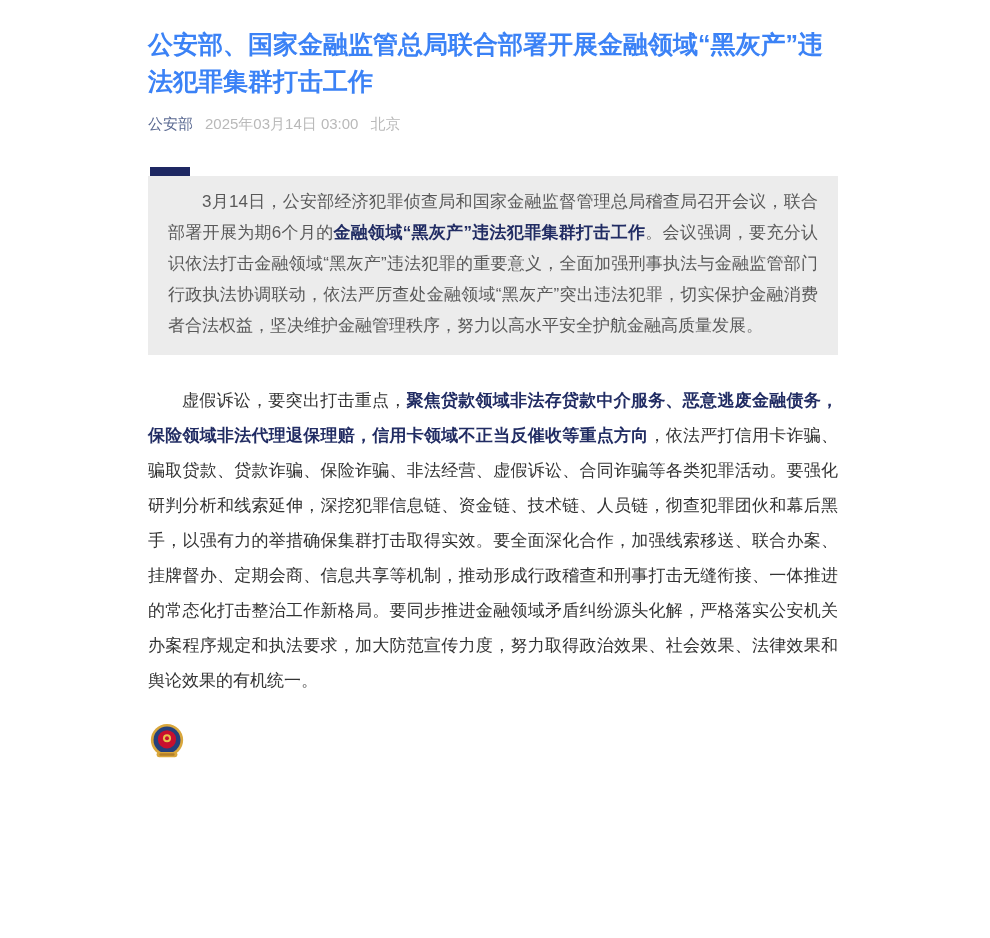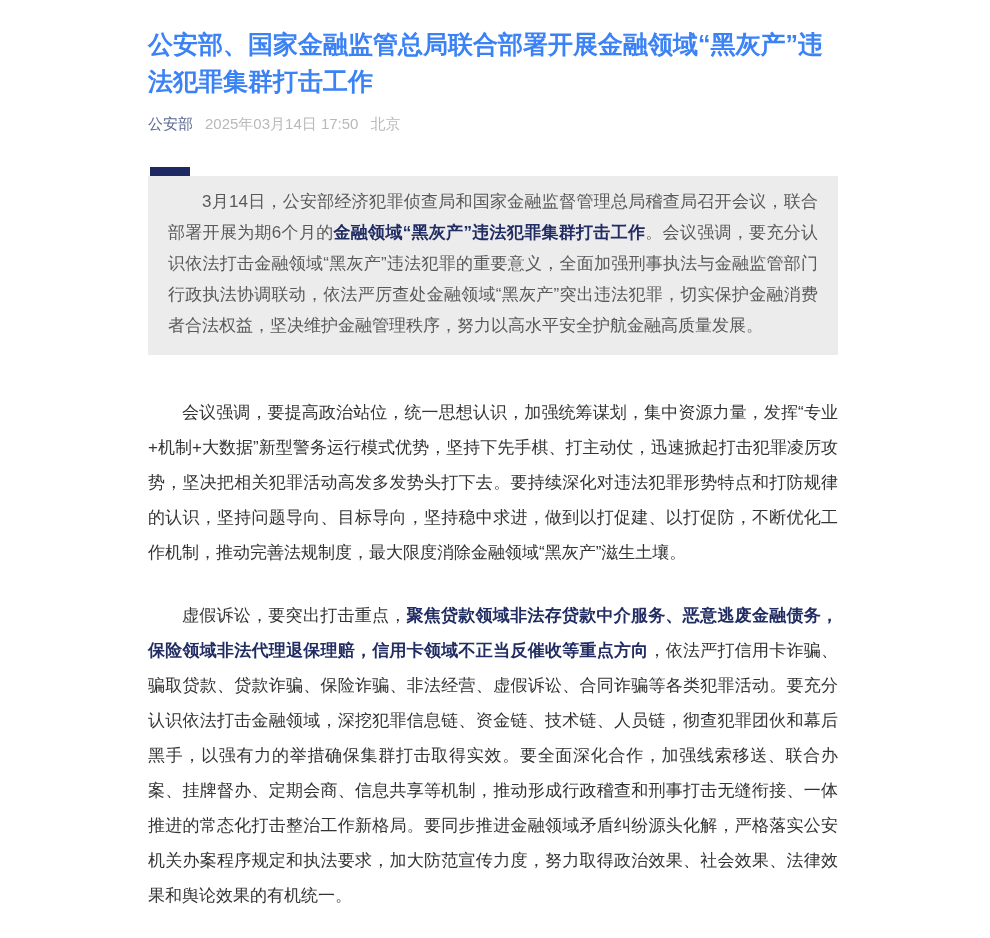--- a/index.html
+++ b/index.html
@@ -77,35 +77,34 @@
 </style>
 </head>
 <body>
 
 <div class="page">
 
   <h1 class="article-title">公安部、国家金融监管总局联合部署开展金融领域“黑灰产”违法犯罪集群打击工作</h1>
 
   <div class="byline">
     <span class="author">公安部</span>
-    <span class="muted">2025年03月14日 17:50</span>
+    <span class="muted">2025年03月14日 03:00</span>
     <span class="muted">北京</span>
   </div>
 
   <div class="summary">
     <div class="summary-marker"></div>
     <div class="summary-box">
       <span>3月14日，公安部经济犯罪侦查局和国家金融监督管理总局稽查局召开会议，联合部署开展为期6个月的</span><strong>金融领域“黑灰产”违法犯罪集群打击工作</strong><span>。会议强调，要充分认识依法打击金融领域“黑灰产”违法犯罪的重要意义，全面加强刑事执法与金融监管部门行政执法协调联动，依法严厉查处金融领域“黑灰产”突出违法犯罪，切实保护金融消费者合法权益，坚决维护金融管理秩序，努力以高水平安全护航金融高质量发展。</span>
     </div>
   </div>
 
-  <p class="body-para p2">会议强调，要提高政治站位，统一思想认识，加强统筹谋划，集中资源力量，发挥“专业+机制+大数据”新型警务运行模式优势，坚持下先手棋、打主动仗，迅速掀起打击犯罪凌厉攻势，坚决把相关犯罪活动高发多发势头打下去。要持续深化对违法犯罪形势特点和打防规律的认识，坚持问题导向、目标导向，坚持稳中求进，做到以打促建、以打促防，不断优化工作机制，推动完善法规制度，最大限度消除金融领域“黑灰产”滋生土壤。</p>
 
   <p class="body-para p3">
-    <span>虚假诉讼，要突出打击重点，</span><strong>聚焦贷款领域非法存贷款中介服务、恶意逃废金融债务，保险领域非法代理退保理赔，信用卡领域不正当反催收等重点方向</strong><span>，依法严打信用卡诈骗、骗取贷款、贷款诈骗、保险诈骗、非法经营、虚假诉讼、合同诈骗等各类犯罪活动。要充分认识依法打击金融领域，深挖犯罪信息链、资金链、技术链、人员链，彻查犯罪团伙和幕后黑手，以强有力的举措确保集群打击取得实效。要全面深化合作，加强线索移送、联合办案、挂牌督办、定期会商、信息共享等机制，推动形成行政稽查和刑事打击无缝衔接、一体推进的常态化打击整治工作新格局。要同步推进金融领域矛盾纠纷源头化解，严格落实公安机关办案程序规定和执法要求，加大防范宣传力度，努力取得政治效果、社会效果、法律效果和舆论效果的有机统一。</span>
+    <span>虚假诉讼，要突出打击重点，</span><strong>聚焦贷款领域非法存贷款中介服务、恶意逃废金融债务，保险领域非法代理退保理赔，信用卡领域不正当反催收等重点方向</strong><span>，依法严打信用卡诈骗、骗取贷款、贷款诈骗、保险诈骗、非法经营、虚假诉讼、合同诈骗等各类犯罪活动。要强化研判分析和线索延伸，深挖犯罪信息链、资金链、技术链、人员链，彻查犯罪团伙和幕后黑手，以强有力的举措确保集群打击取得实效。要全面深化合作，加强线索移送、联合办案、挂牌督办、定期会商、信息共享等机制，推动形成行政稽查和刑事打击无缝衔接、一体推进的常态化打击整治工作新格局。要同步推进金融领域矛盾纠纷源头化解，严格落实公安机关办案程序规定和执法要求，加大防范宣传力度，努力取得政治效果、社会效果、法律效果和舆论效果的有机统一。</span>
   </p>
 
   <div class="article-footer">
 
     <svg class="avatar" viewBox="0 0 40 40" xmlns="http://www.w3.org/2000/svg">
       <circle cx="20" cy="19" r="17" fill="#d9a73c"></circle>
       <circle cx="20" cy="19" r="14.2" fill="#24407c"></circle>
       <circle cx="20" cy="18.2" r="9.6" fill="#c8102e"></circle>
       <circle cx="20" cy="17.2" r="4.2" fill="#e8c34a"></circle>
       <circle cx="20" cy="17.2" r="2.1" fill="#c8102e"></circle>

